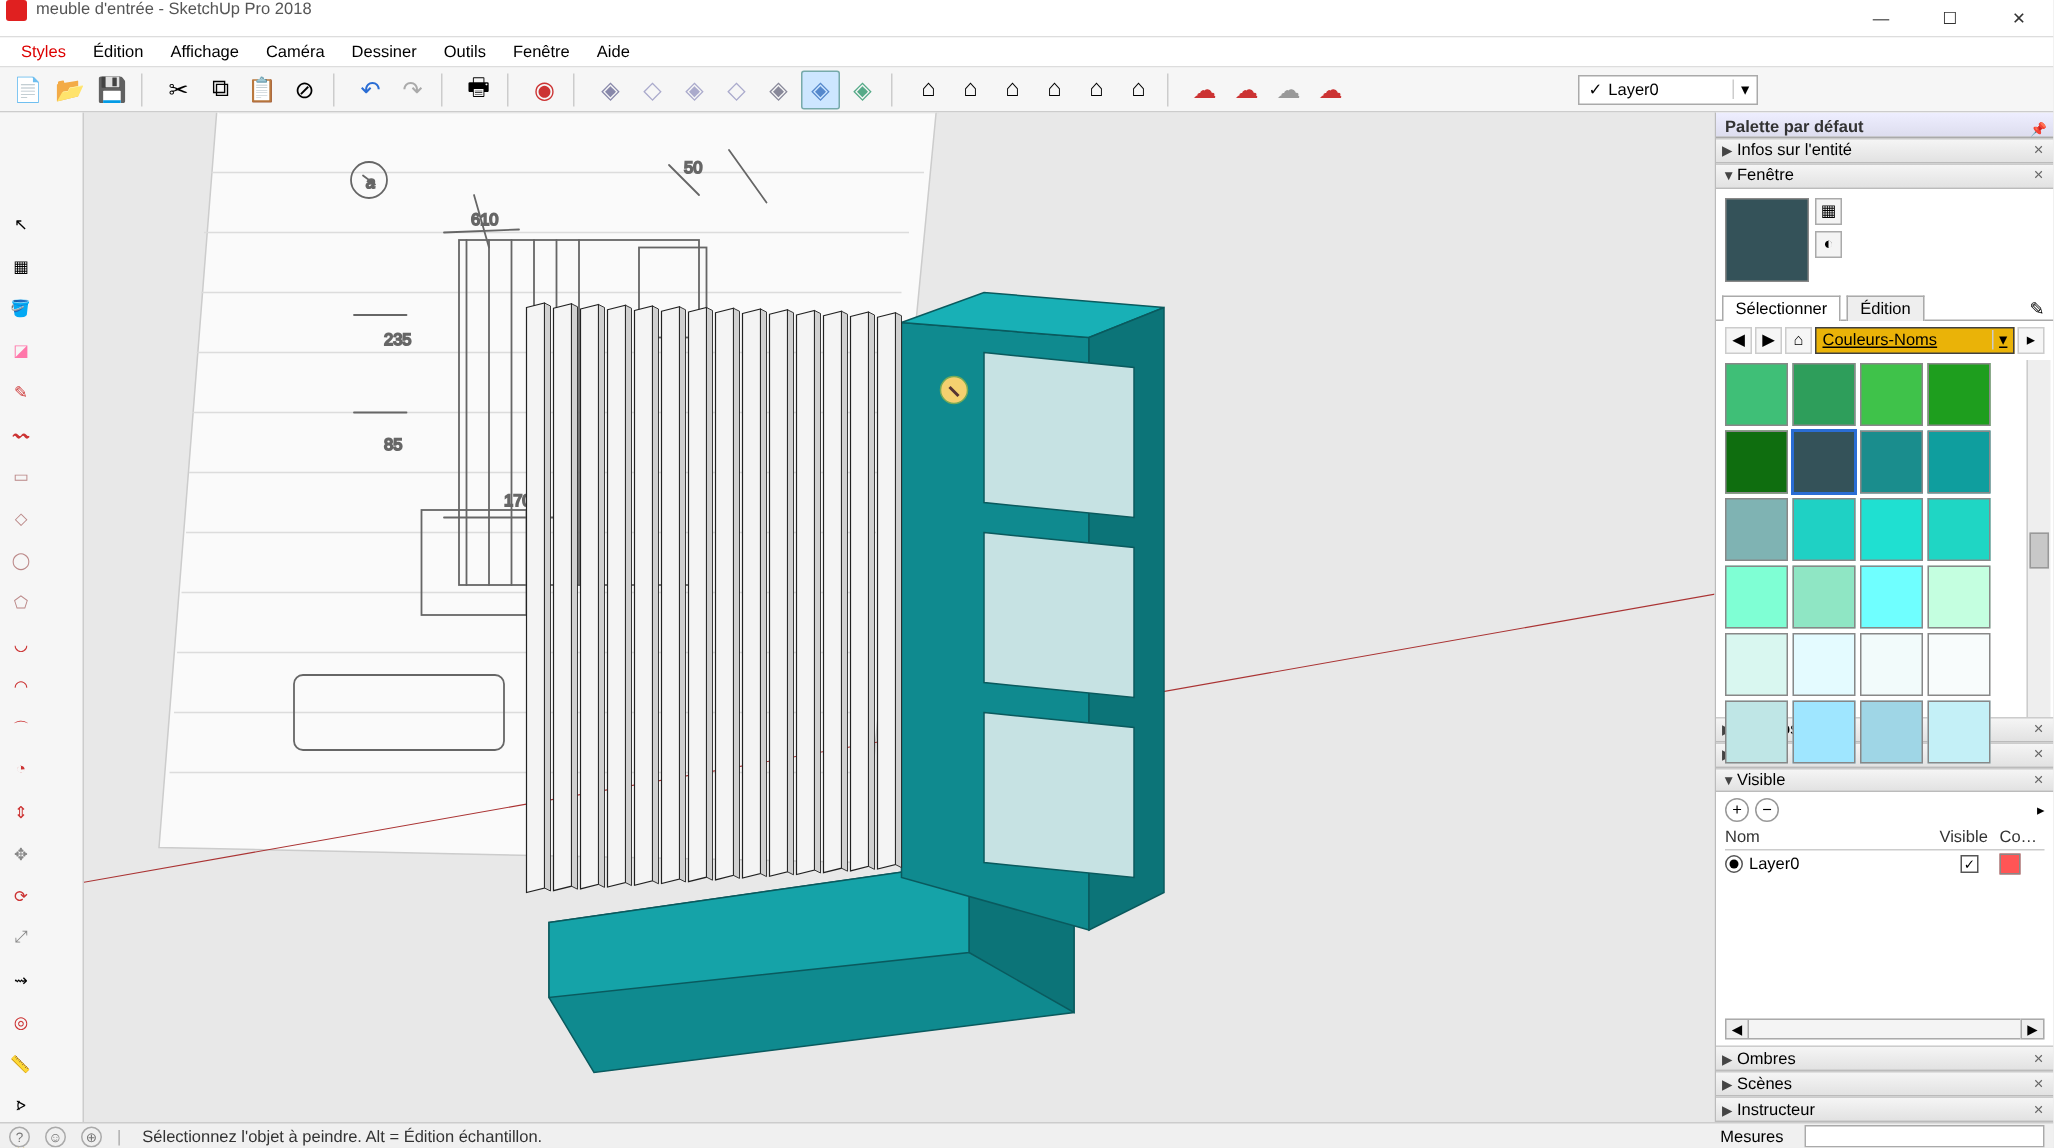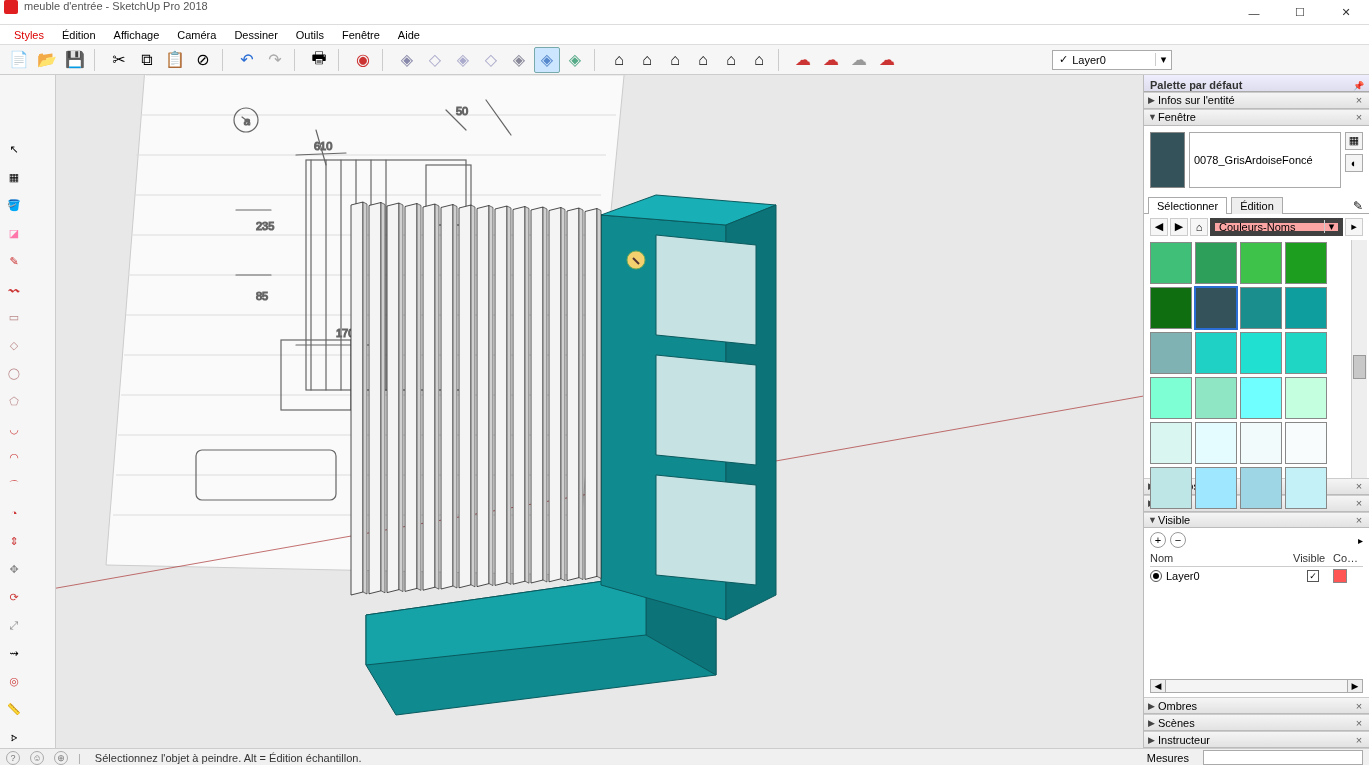--- a/index.html
+++ b/index.html
@@ -48,21 +48,21 @@
 .mat-side-btns { display: flex; flex-direction: column; gap: 4px; }
 .mat-side-btns .sb { width: 18px; height: 18px; border: 1px solid #aaa; background: #f4f4f4; display:flex;align-items:center;justify-content:center;font-size:10px; }
 
 .mat-tabs { display: flex; border-bottom: 1px solid #aaa; margin-top: 0; position: relative; height: 20px; align-items: flex-end; }
 .mat-tabs .tab { padding: 2px 8px; border: 1px solid #aaa; border-bottom: none; background: #eee; margin-left: 4px; position: relative; top: 1px; font-size: 11px; }
 .mat-tabs .tab.active { background: #fff; }
 .mat-tabs .eyedrop { margin-left: auto; margin-right: 6px; font-size: 12px; }
 
 .mat-nav { display: flex; align-items: center; gap: 2px; padding: 4px 6px; }
 .mat-nav .nbtn { width: 18px; height: 18px; border: 1px solid #ccc; background: #f6f6f6; display:flex;align-items:center;justify-content:center;font-size:10px; }
-.mat-nav .combo { flex:1; border:5px solid #404040; height:18px; background:#fca5a5; display:flex; align-items:center; padding-left:4px; }
+.mat-nav .combo { flex:1; border:1px solid #404040; height:18px; background:#eab308; display:flex; align-items:center; padding-left:4px;text-decoration:underline; }
 .mat-nav .combo .dd { margin-left:auto; width:14px; text-align:center; border-left:1px solid #ccc; }
 
 .swatch-grid { display: flex; flex-wrap: wrap; padding: 2px 4px 6px 6px; gap: 3px; height: 238px; align-content: flex-start; position: relative; }
 .swatch { width: 42px; height: 42px; border: 1px solid #888; }
 .swatch.selected { outline: 2px solid #2a6dd4; outline-offset: -1px; }
 .swatch-scroll { position:absolute; right:2px; top:0; bottom:0; width:16px; background:#eee; border-left:1px solid #ccc; }
 .swatch-scroll .thumb { position:absolute; left:1px; right:1px; top:115px; height:24px; background:#c8c8c8; border:1px solid #999; }
 
 .layers-body { background: #fff; padding: 4px 6px; height: 170px; display:flex; flex-direction:column; }
 .layers-tools { display:flex; gap:4px; align-items:center; margin-bottom: 4px; }
@@ -409,23 +409,20 @@
     </div>
 
     <div class="panel-head">
       <span class="arrow">▼</span>
       <span class="txt">Fenêtre</span>
       <span class="x">×</span>
     </div>
     <div class="materials-body">
       <div class="mat-top">
         <div class="mat-preview" style="background: rgb(52, 82, 89);"></div>
-        <div style="flex:1;display:flex;flex-direction:column;gap:4px">
-          <input class="mat-name" value="0078_GrisArdoiseFoncé" style="">
-        </div>
         <div class="mat-side-btns">
           <div class="sb">
               <span>▦</span>
             </div>
           <div class="sb">
               <span>◐</span>
             </div>
         </div>
       </div>
       <div class="mat-tabs">

